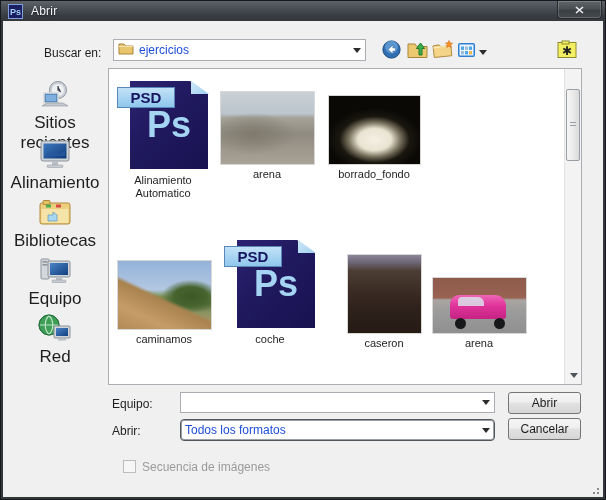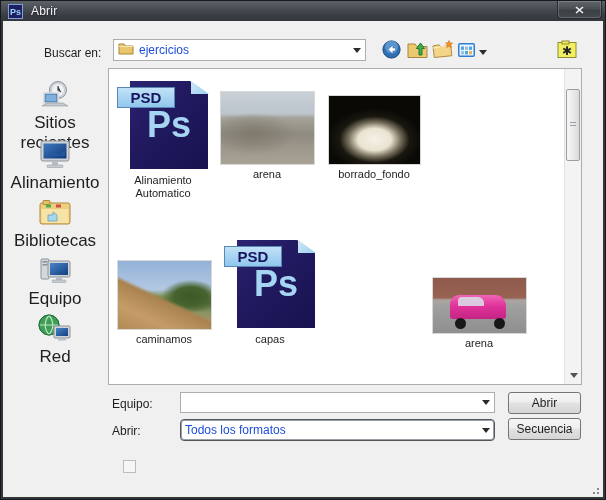--- a/index.html
+++ b/index.html
@@ -398,23 +398,27 @@
       <div class="lbl">caminamos</div>
     </div>
 
     <div class="file" style="left:214px; top:216px; width:106px;">
       <div class="psd-thumb">
         <div class="psd-body"></div>
         <div class="psd-fold"></div>
         <div class="psd-glyph">Ps</div>
         <div class="psd-banner">PSD</div>
       </div>
-      <div class="lbl">capas</div>
-    </div>
-
+      <div class="lbl">coche</div>
+    </div>
+
+    <div class="file" style="left:331px; top:234px; width:100px;">
+      <div class="photo t-caseron"></div>
+      <div class="lbl">caseron</div>
+    </div>
 
     <div class="file" style="left:426px; top:257px; width:100px;">
       <div class="photo t-coche">
         <div class="car"></div>
         <div class="wheel w1"></div>
           <div class="wheel w2"></div>
       </div>
       <div class="lbl">arena</div>
     </div>
 
@@ -427,19 +431,20 @@
     </div>
     <div class="btn" style="left:505px; top:371px;">Abrir</div>
 
     <div class="label" style="left:109px; top:403px;">Abrir:</div>
     <div class="combo focused" style="left:177px; top:398px; width:315px; height:22px;">
       <span>Todos los formatos</span>
       <span class="arrow">
           <span class="tri-down"></span>
         </span>
     </div>
-    <div class="btn" style="left:505px; top:397px;">Secuencia</div>
+    <div class="btn" style="left:505px; top:397px;">Cancelar</div>
 
     <div class="checkbox" style="left:120px; top:439px;"></div>
+    <div class="chk-lbl" style="left:139px; top:439px;">Secuencia de imágenes</div>
 
     <div class="grip"></div>
   </div>
 </div>
 
 </body></html>

